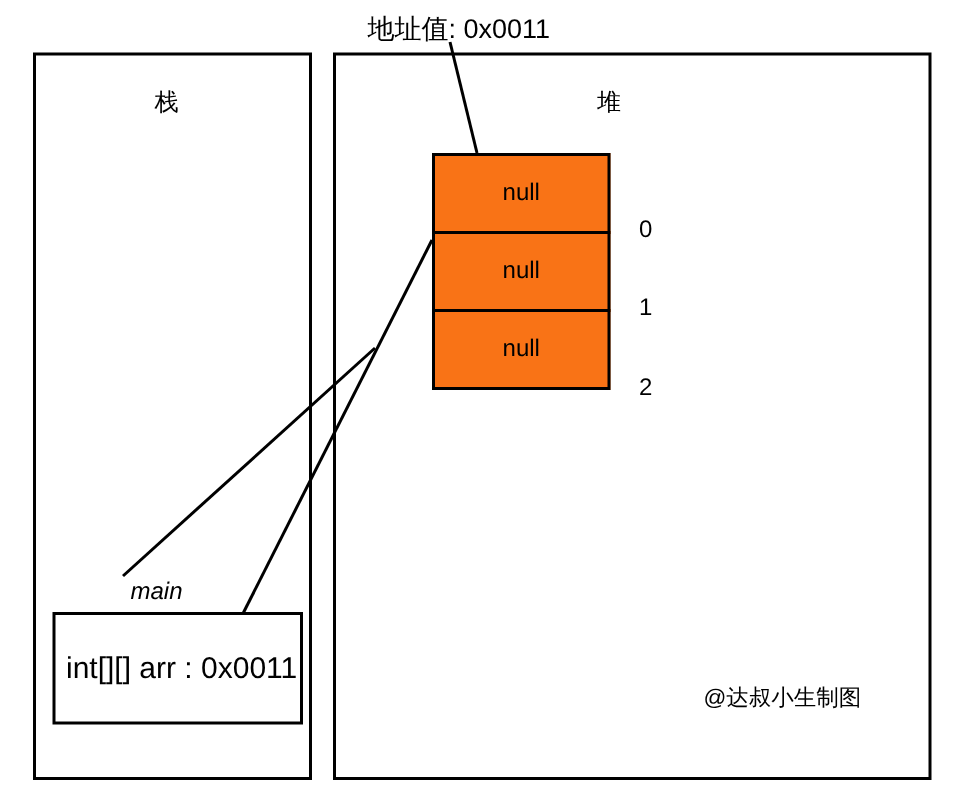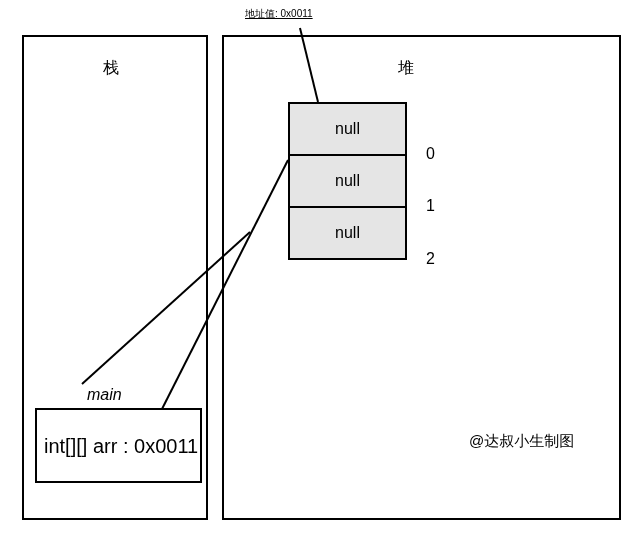--- a/index.html
+++ b/index.html
@@ -16,21 +16,21 @@
       color: #000;
     }
     .box {
       position: absolute;
       border: 2px solid #000;
       background: #fff;
     }
     .array-cell {
       position: absolute;
       border: 2px solid #000;
-      background: #e5e5e5;
+      background: #f97316;
       display: flex;
       align-items: center;
       justify-content: center;
     }
     svg.lines {
       position: absolute;
       top: 0;
       left: 0;
       width: 640px;
       height: 538px;
@@ -42,38 +42,38 @@
 
 <div class="box" style="left:22px; top:35px; width:186px; height:485px;"></div>
 <div class="label" style="left:103px; top:58px;">栈</div>
 
 <div class="label" style="left:87px; top:386px;font-style:italic;">main</div>
 <div class="box" style="left:35px; top:408px; width:167px; height:75px;"></div>
 <div class="label" style="left:44px; top:435px; font-size:20px;">int[][] arr : 0x0011</div>
 
 <div class="box" style="left:222px; top:35px; width:399px; height:485px;"></div>
 <div class="label" style="left:398px; top:58px;">堆</div>
-<div class="label" style="left:245px; top:7px; font-size:10px;text-decoration:underline;">地址值: 0x0011</div>
+<div class="label" style="left:245px; top:7px; font-size:18px;">地址值: 0x0011</div>
 
 <div class="array-cell" style="left:288px; top:102px; width:119px; height:54px;">
   <span>null</span>
 </div>
 <div class="label" style="left:426px; top:145px;">0</div>
 
 <div class="array-cell" style="left:288px; top:154px; width:119px; height:54px;">
   <span>null</span>
 </div>
 <div class="label" style="left:426px; top:197px;">1</div>
 
 <div class="array-cell" style="left:288px; top:206px; width:119px; height:54px;">
   <span>null</span>
 </div>
 <div class="label" style="left:426px; top:250px;">2</div>
 
-<div class="label" style="left:469px; top:432px; font-size:15px;">@达叔小生制图</div>
+<div class="label" style="left:469px; top:456px; font-size:15px;">@达叔小生制图</div>
 
 <svg class="lines">
 
   <line x1="300" y1="28" x2="318" y2="102" stroke="#000" stroke-width="2"></line>
 
   <line x1="162" y1="409" x2="288" y2="160" stroke="#000" stroke-width="2"></line>
 
   <line x1="82" y1="384" x2="250" y2="232" stroke="#000" stroke-width="2"></line>
 </svg>
 

